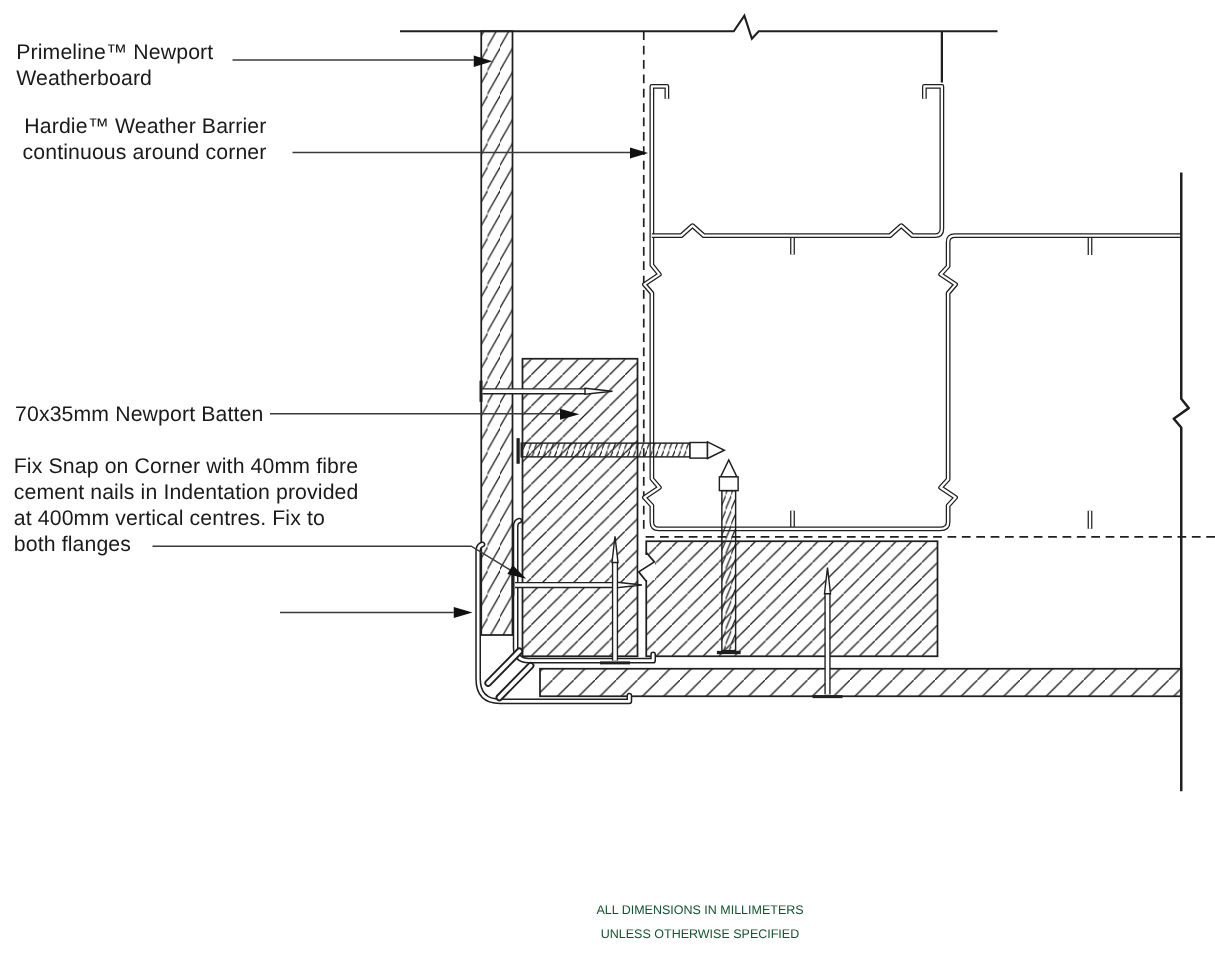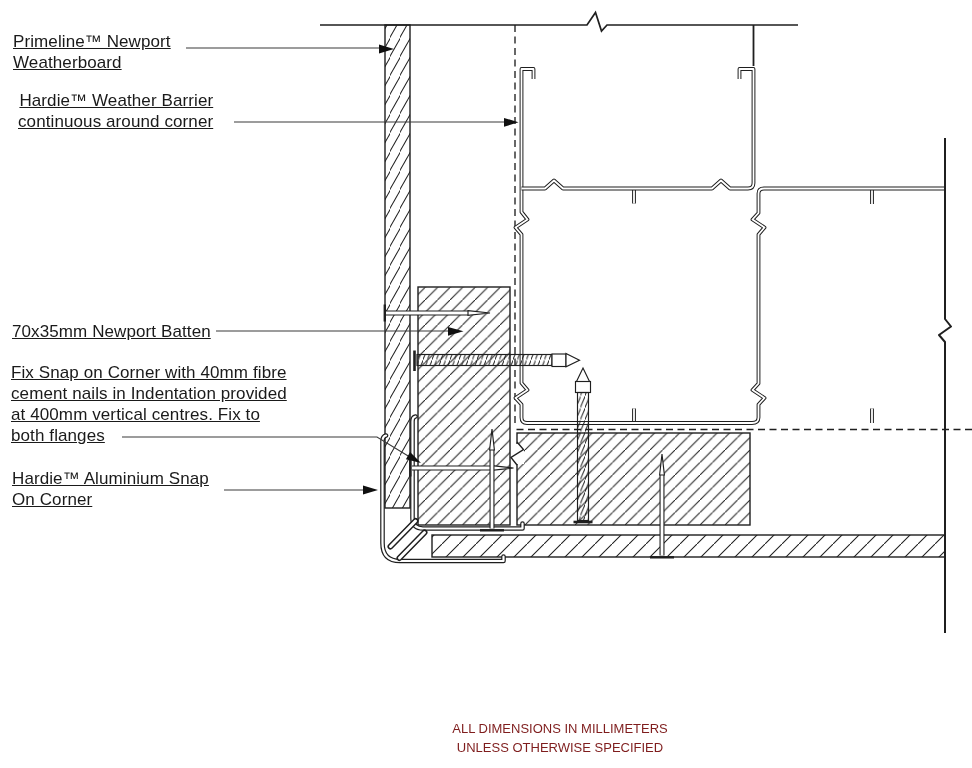--- a/index.html
+++ b/index.html
@@ -3,25 +3,25 @@
 <meta charset="utf-8">
 <style>
   html,body{margin:0;padding:0;background:#fff;}
   .stage{
     position:relative;width:972px;height:768px;background:var(--bg,#fff);
     font-family:"Liberation Sans","DejaVu Sans",sans-serif;overflow:hidden;
   }
   .stage svg{position:absolute;left:0;top:0;}
   .callout{
     position:absolute;color:#1a1a1a;font-size:17px;line-height:21px;
-    white-space:pre-line;letter-spacing:0.1px;text-decoration:underline;
+    white-space:pre-line;letter-spacing:0.1px;
   }
   .footer-note{
     position:absolute;left:395px;top:720px;width:330px;text-align:center;
-    color:#7f1d1d;font-size:13px;line-height:18.5px;white-space:pre-line;
+    color:#14532d;font-size:10px;line-height:18.5px;white-space:pre-line;
   }
 </style>
 </head>
 <body>
 
 <div class="stage" style="--bg: #ffffff;">
 
   <svg width="972" height="768" viewBox="0 0 972 768">
     <defs>
       <pattern id="hatchSteep" width="10" height="19" patternUnits="userSpaceOnUse">
@@ -160,18 +160,16 @@
 
   <div class="callout" style="left:13px;top:31px;">Primeline™ Newport
 Weatherboard</div>
   <div class="callout" style="left:18px;top:90px;text-align:right;">Hardie™ Weather Barrier
 continuous around corner</div>
   <div class="callout" style="left:12px;top:321px;">70x35mm Newport Batten</div>
   <div class="callout" style="left:11px;top:362px;">Fix Snap on Corner with 40mm fibre
 cement nails in Indentation provided
 at 400mm vertical centres. Fix to
 both flanges</div>
-  <div class="callout" style="left:12px;top:468px;">Hardie™ Aluminium Snap
-On Corner</div>
 
   <div class="footer-note">ALL DIMENSIONS IN MILLIMETERS
 UNLESS OTHERWISE SPECIFIED</div>
 </div>
 
 </body></html>

